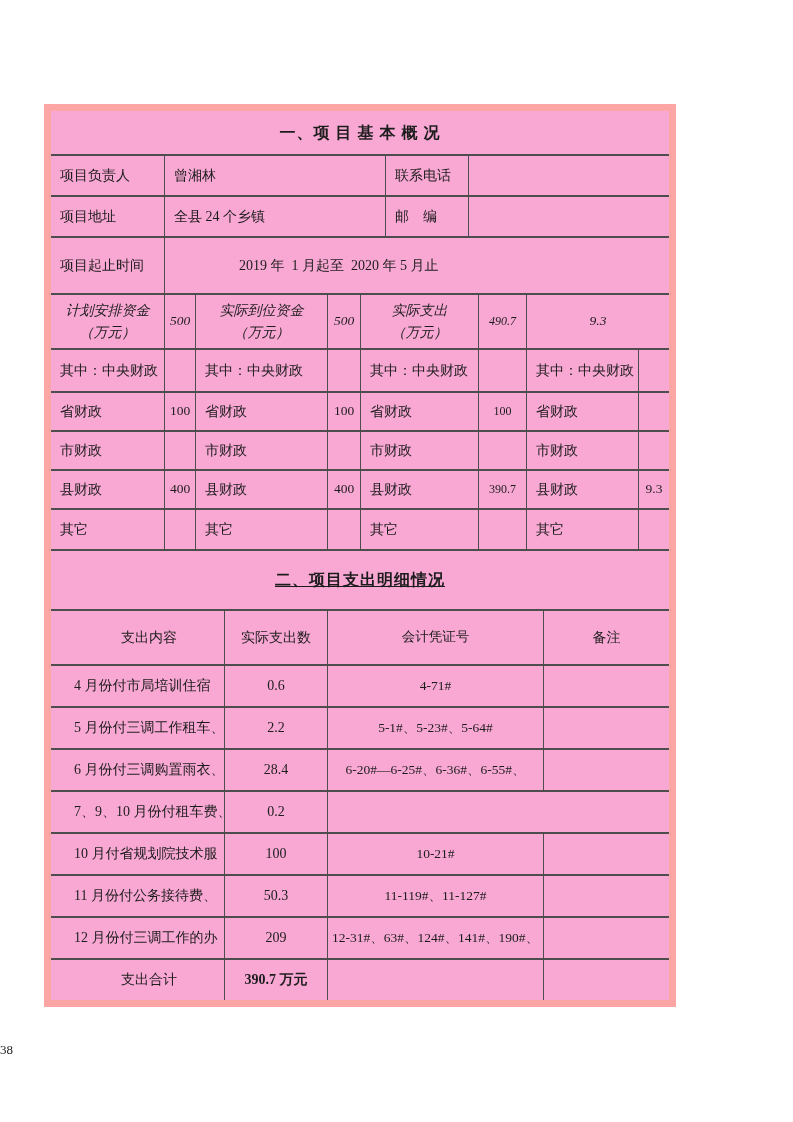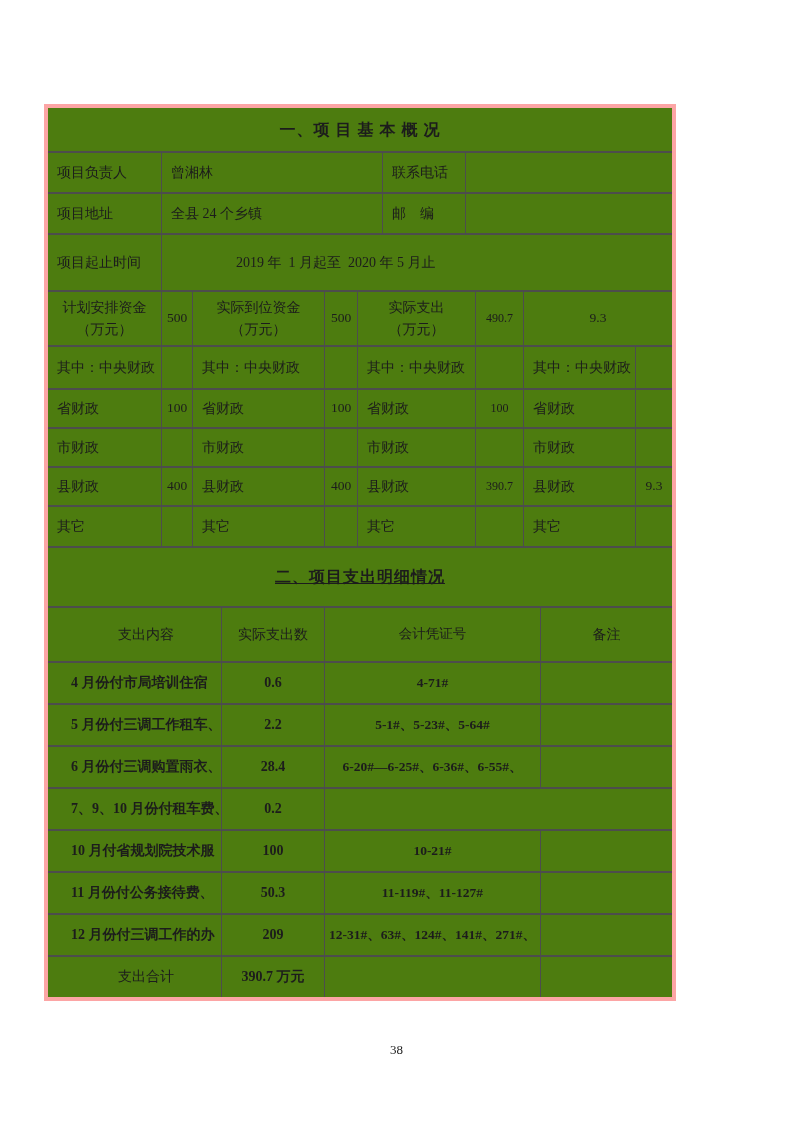--- a/index.html
+++ b/index.html
@@ -12,23 +12,23 @@
     height: 1122px;
     position: relative;
     font-family: "Liberation Serif", "DejaVu Serif", serif;
     color: #1c1c1c;
   }
   .sheet {
     position: absolute;
     left: 44px;
     top: 104px;
     width: 632px;
-    border: 4px solid #fca5a5;
+    border: 7px solid #fca5a5;
     box-sizing: border-box;
-    background: #4d7c0f;
+    background: #f9a8d4;
   }
   .section { width: 100%; }
   .row {
     display: flex;
     border-bottom: 2px solid #4d4d4d;
     box-sizing: border-box;
   }
   .row.no-bb { border-bottom: none; }
   .cell {
     border-right: 1px solid #4d4d4d;
@@ -73,34 +73,34 @@
   .f8 { flex: 1; font-size: 13.5px; }
   
   .s1 { width: 174px; flex: none; padding-left: 23px; }
   .s2 { width: 103px; flex: none; }
   .s3 { width: 216px; flex: none; font-size: 13.5px; }
   .s4 { flex: 1; }
   
   .h-title1 { height: 45px; }
   .h-field  { height: 41px; }
   .h-dur    { height: 57px; }
-  .h-fhead  { height: 55px; }
+  .h-fhead  { height: 55px; font-style: italic; }
   .h-f1     { height: 43px; }
   .h-f2     { height: 39px; }
   .h-f3     { height: 41px; }
   .h-title2 { height: 60px; text-decoration: underline; }
   .h-s2head { height: 55px; }
-  .h-det    { height: 42px; font-weight: bold; }
+  .h-det    { height: 42px; }
   .h-total  { height: 40px; }
   .page-number {
     position: absolute;
     top: 1042px;
     left: 0;
     width: 100%;
-    text-align: center;
+    text-align: left;
     font-size: 13px;
   }
 </style>
 </head>
 <body>
 
 <div class="sheet">
 
   <div class="section">
 
@@ -259,21 +259,21 @@
     <div class="row h-det">
       <div class="cell s1 lbl">11 月份付公务接待费、</div>
       <div class="cell s2 ctr">50.3</div>
       <div class="cell s3 ctr">11-119#、11-127#</div>
       <div class="cell s4 last"></div>
     </div>
 
     <div class="row h-det">
       <div class="cell s1 lbl">12 月份付三调工作的办</div>
       <div class="cell s2 ctr">209</div>
-      <div class="cell s3 ctr">12-31#、63#、124#、141#、271#、</div>
+      <div class="cell s3 ctr">12-31#、63#、124#、141#、190#、</div>
       <div class="cell s4 last"></div>
     </div>
 
     <div class="row h-total no-bb">
       <div class="cell s1 ctr">支出合计</div>
       <div class="cell s2 ctr bold">390.7 万元</div>
       <div class="cell s3 ctr"></div>
       <div class="cell s4 last"></div>
     </div>
   </div>

